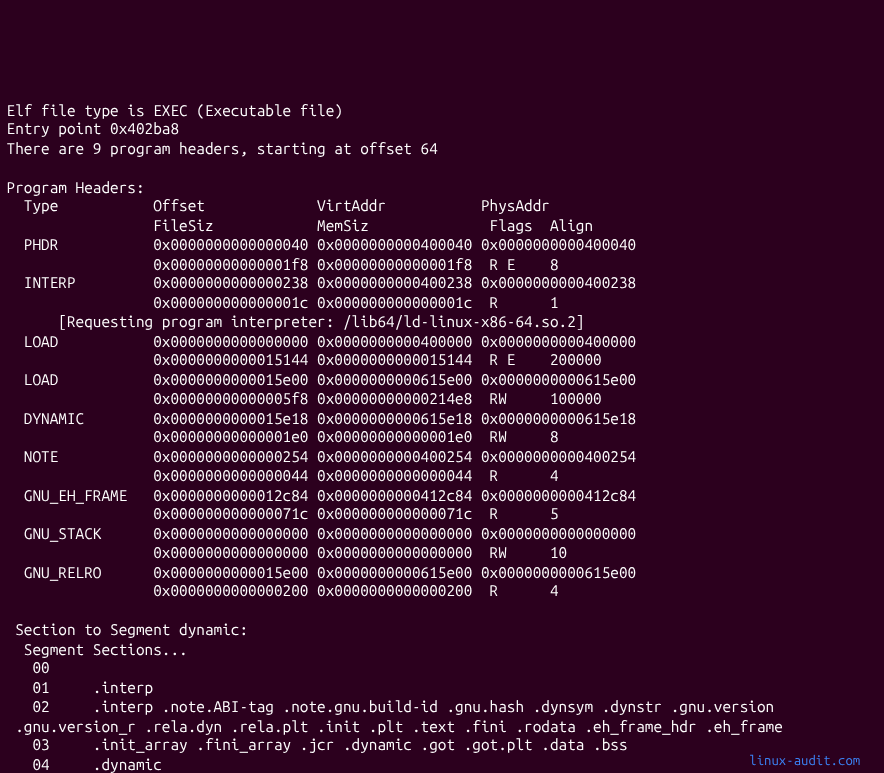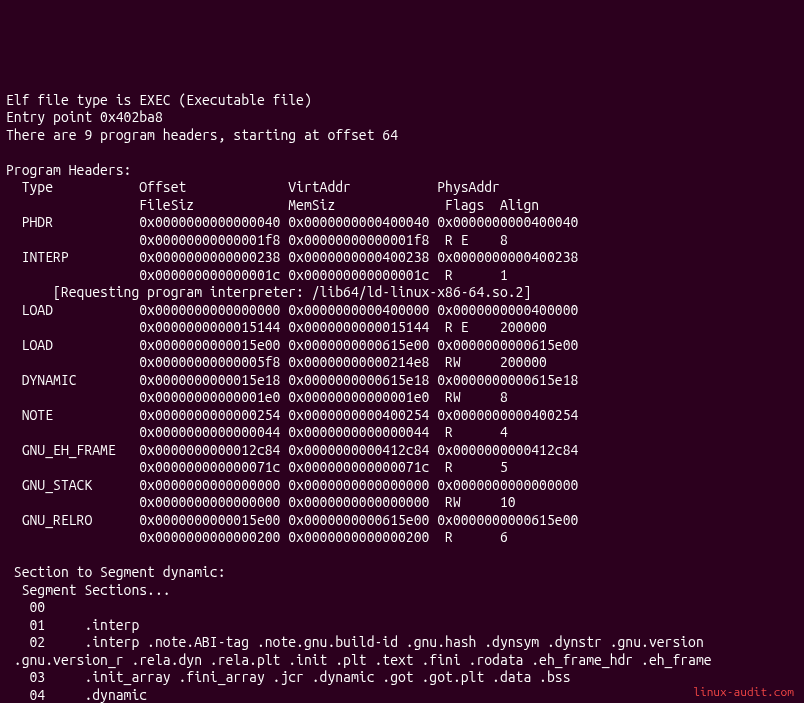--- a/index.html
+++ b/index.html
@@ -12,23 +12,23 @@
     padding: 4px 6px;
     white-space: pre;
     width: 804px;
     height: 703px;
     overflow: hidden;
     position: relative;
   }
   .term { white-space: pre; }
   .watermark {
     position: absolute;
-    right: 10px;
+    right: 22px;
     bottom: 4px;
-    color: #ef4444;
+    color: #3b82f6;
     font-size: 12px;
     font-family: inherit;
   }
 </style>
 </head>
 <body>
 
 
 
 <div class="term">
@@ -40,31 +40,31 @@
 <span>  Type           Offset             VirtAddr           PhysAddr</span>
 <span>                 FileSiz            MemSiz              Flags  Align</span>
 <span>  PHDR           0x0000000000000040 0x0000000000400040 0x0000000000400040</span>
 <span>                 0x00000000000001f8 0x00000000000001f8  R E    8</span>
 <span>  INTERP         0x0000000000000238 0x0000000000400238 0x0000000000400238</span>
 <span>                 0x000000000000001c 0x000000000000001c  R      1</span>
 <span>      [Requesting program interpreter: /lib64/ld-linux-x86-64.so.2]</span>
 <span>  LOAD           0x0000000000000000 0x0000000000400000 0x0000000000400000</span>
 <span>                 0x0000000000015144 0x0000000000015144  R E    200000</span>
 <span>  LOAD           0x0000000000015e00 0x0000000000615e00 0x0000000000615e00</span>
-<span>                 0x00000000000005f8 0x00000000000214e8  RW     200000</span>
+<span>                 0x00000000000005f8 0x00000000000214e8  RW     100000</span>
 <span>  DYNAMIC        0x0000000000015e18 0x0000000000615e18 0x0000000000615e18</span>
 <span>                 0x00000000000001e0 0x00000000000001e0  RW     8</span>
 <span>  NOTE           0x0000000000000254 0x0000000000400254 0x0000000000400254</span>
 <span>                 0x0000000000000044 0x0000000000000044  R      4</span>
 <span>  GNU_EH_FRAME   0x0000000000012c84 0x0000000000412c84 0x0000000000412c84</span>
 <span>                 0x000000000000071c 0x000000000000071c  R      5</span>
 <span>  GNU_STACK      0x0000000000000000 0x0000000000000000 0x0000000000000000</span>
 <span>                 0x0000000000000000 0x0000000000000000  RW     10</span>
 <span>  GNU_RELRO      0x0000000000015e00 0x0000000000615e00 0x0000000000615e00</span>
-<span>                 0x0000000000000200 0x0000000000000200  R      6</span>
+<span>                 0x0000000000000200 0x0000000000000200  R      4</span>
 
 <span> Section to Segment dynamic:</span>
 <span>  Segment Sections...</span>
 <span>   00     </span>
 <span>   01     .interp </span>
 <span>   02     .interp .note.ABI-tag .note.gnu.build-id .gnu.hash .dynsym .dynstr .gnu.version</span>
 <span> .gnu.version_r .rela.dyn .rela.plt .init .plt .text .fini .rodata .eh_frame_hdr .eh_frame </span>
 <span>   03     .init_array .fini_array .jcr .dynamic .got .got.plt .data .bss </span>
 <span>   04     .dynamic </span>
 

